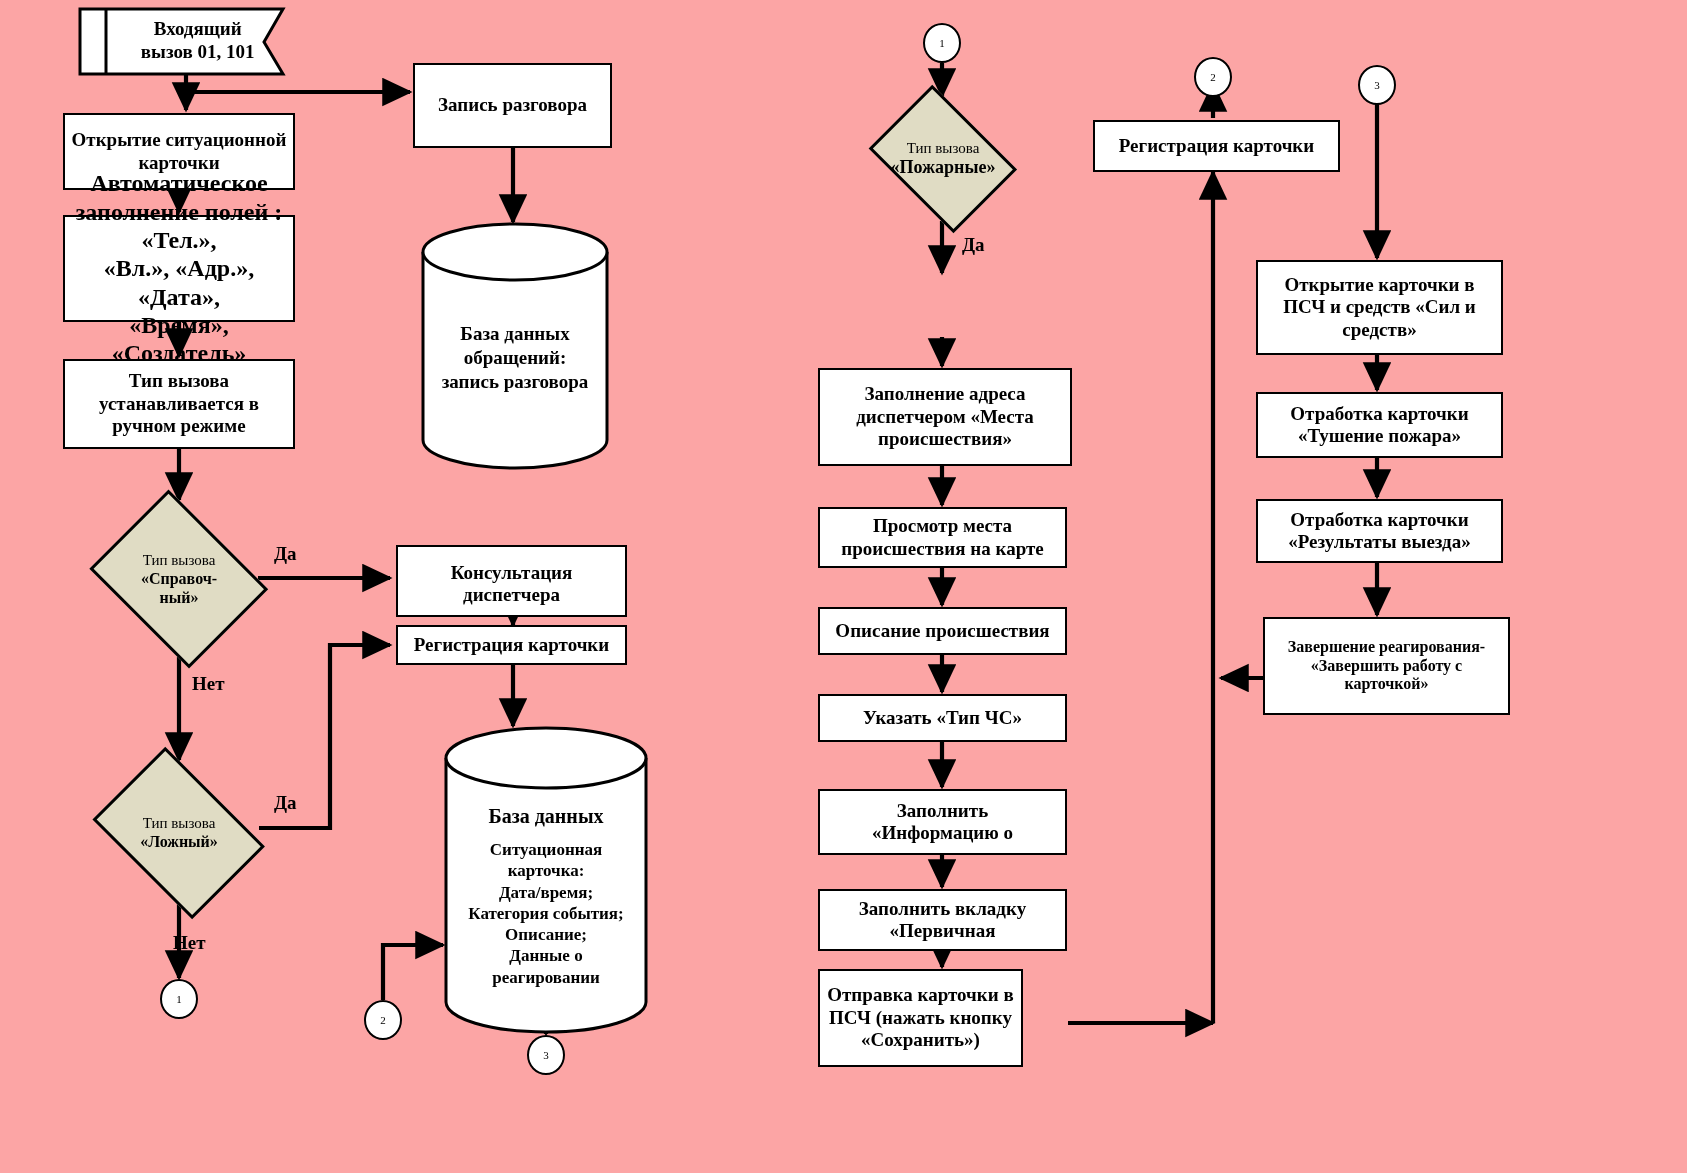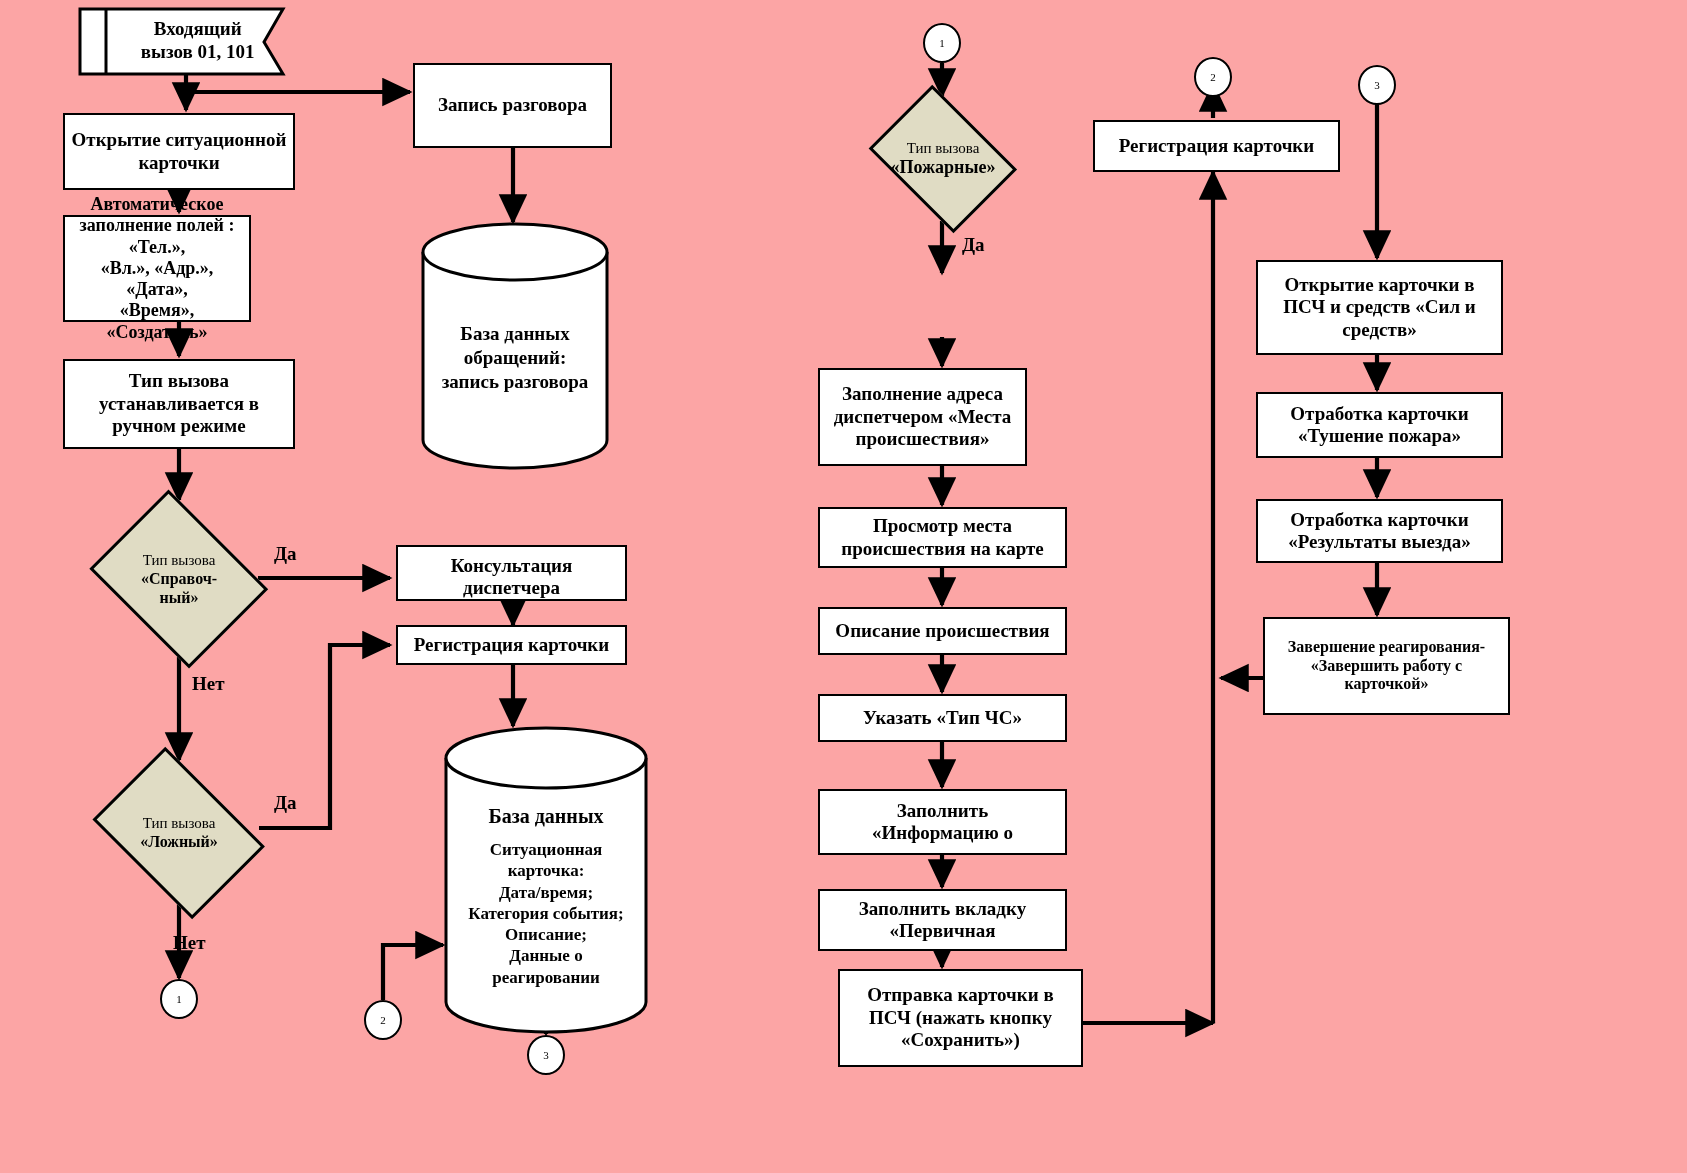--- a/index.html
+++ b/index.html
@@ -205,21 +205,21 @@
     </div>
   </div>
 
   <div class="node proc" style="left:63px; top:113px; width:232px; height:77px;">
     <div class="txt">
       <span>Открытие ситуационной</span><br>
       <span>карточки</span>
     </div>
   </div>
 
-  <div class="node proc" style="left:63px; top:215px; width:188px; height:107px; font-size:18px;justify-content:flex-end;">
+  <div class="node proc" style="left:63px; top:215px; width:232px; height:107px; font-size:24px;justify-content:flex-end;">
     <div class="txt">
       <span>Автоматическое</span><br>
       <span>заполнение полей : «Тел.»,</span><br>
       <span>«Вл.», «Адр.», «Дата»,</span><br>
       <span>«Время», «Создатель»</span>
     </div>
   </div>
 
   <div class="node proc" style="left:63px; top:359px; width:232px; height:90px;">
     <div class="txt">
@@ -257,21 +257,21 @@
       <path d="M3,30 L3,218 A92,28 0 0 0 187,218 L187,30" fill="#ffffff" stroke="#000000" stroke-width="3"></path>
       <ellipse cx="95" cy="30" rx="92" ry="28" fill="#ffffff" stroke="#000000" stroke-width="3"></ellipse>
     </svg>
     <div class="cyltxt" style="margin-top:24px;">
       <span class="dbtitle">База данных</span>
       <span class="dbtitle">обращений:</span>
       <span class="dbline">запись разговора</span>
     </div>
   </div>
 
-  <div class="node proc" style="left:396px; top:545px; width:231px; height:56px; align-items:flex-start; padding-top:8px; z-index:3;">
+  <div class="node proc" style="left:396px; top:545px; width:231px; height:72px; align-items:flex-start; padding-top:15px; z-index:3;">
     <div class="txt">
       <span>Консультация</span><br>
       <span>диспетчера</span>
     </div>
   </div>
 
   <div class="node proc" style="left:396px; top:625px; width:231px; height:40px; z-index:5;">
     <div class="txt">Регистрация карточки</div>
   </div>
 
@@ -320,21 +320,21 @@
     <div class="dia"></div>
     <div class="dtxt">
       <span class="d1">Тип вызова</span>
       <span class="d2" style="font-size:18px;">«Пожарные»</span>
     </div>
   </div>
 
   <div class="elabel" style="left:962px; top:234px;">Да</div>
 
 
-  <div class="node proc" style="left:818px; top:368px; width:209px; height:98px;">
+  <div class="node proc" style="left:818px; top:368px; width:254px; height:98px;">
     <div class="txt">
       <span>Заполнение адреса</span><br>
       <span>диспетчером «Места</span><br>
       <span>происшествия»</span>
     </div>
   </div>
 
   <div class="node proc" style="left:818px; top:507px; width:249px; height:61px;">
     <div class="txt">
       <span>Просмотр места</span><br>
@@ -357,21 +357,21 @@
     </div>
   </div>
 
   <div class="node proc" style="left:818px; top:889px; width:249px; height:62px;">
     <div class="txt">
       <span>Заполнить вкладку</span><br>
       <span>«Первичная</span>
     </div>
   </div>
 
-  <div class="node proc" style="left:818px; top:969px; width:245px; height:98px;margin-left:20px;">
+  <div class="node proc" style="left:818px; top:969px; width:205px; height:98px;">
     <div class="txt">
       <span>Отправка карточки в</span><br>
       <span>ПСЧ (нажать кнопку</span><br>
       <span>«Сохранить»)</span>
     </div>
   </div>
 
   <div class="node conn" style="left:1194px; top:57px; width:38px; height:40px;">
     <div class="circ"></div>
     <div class="cnum">2</div>

